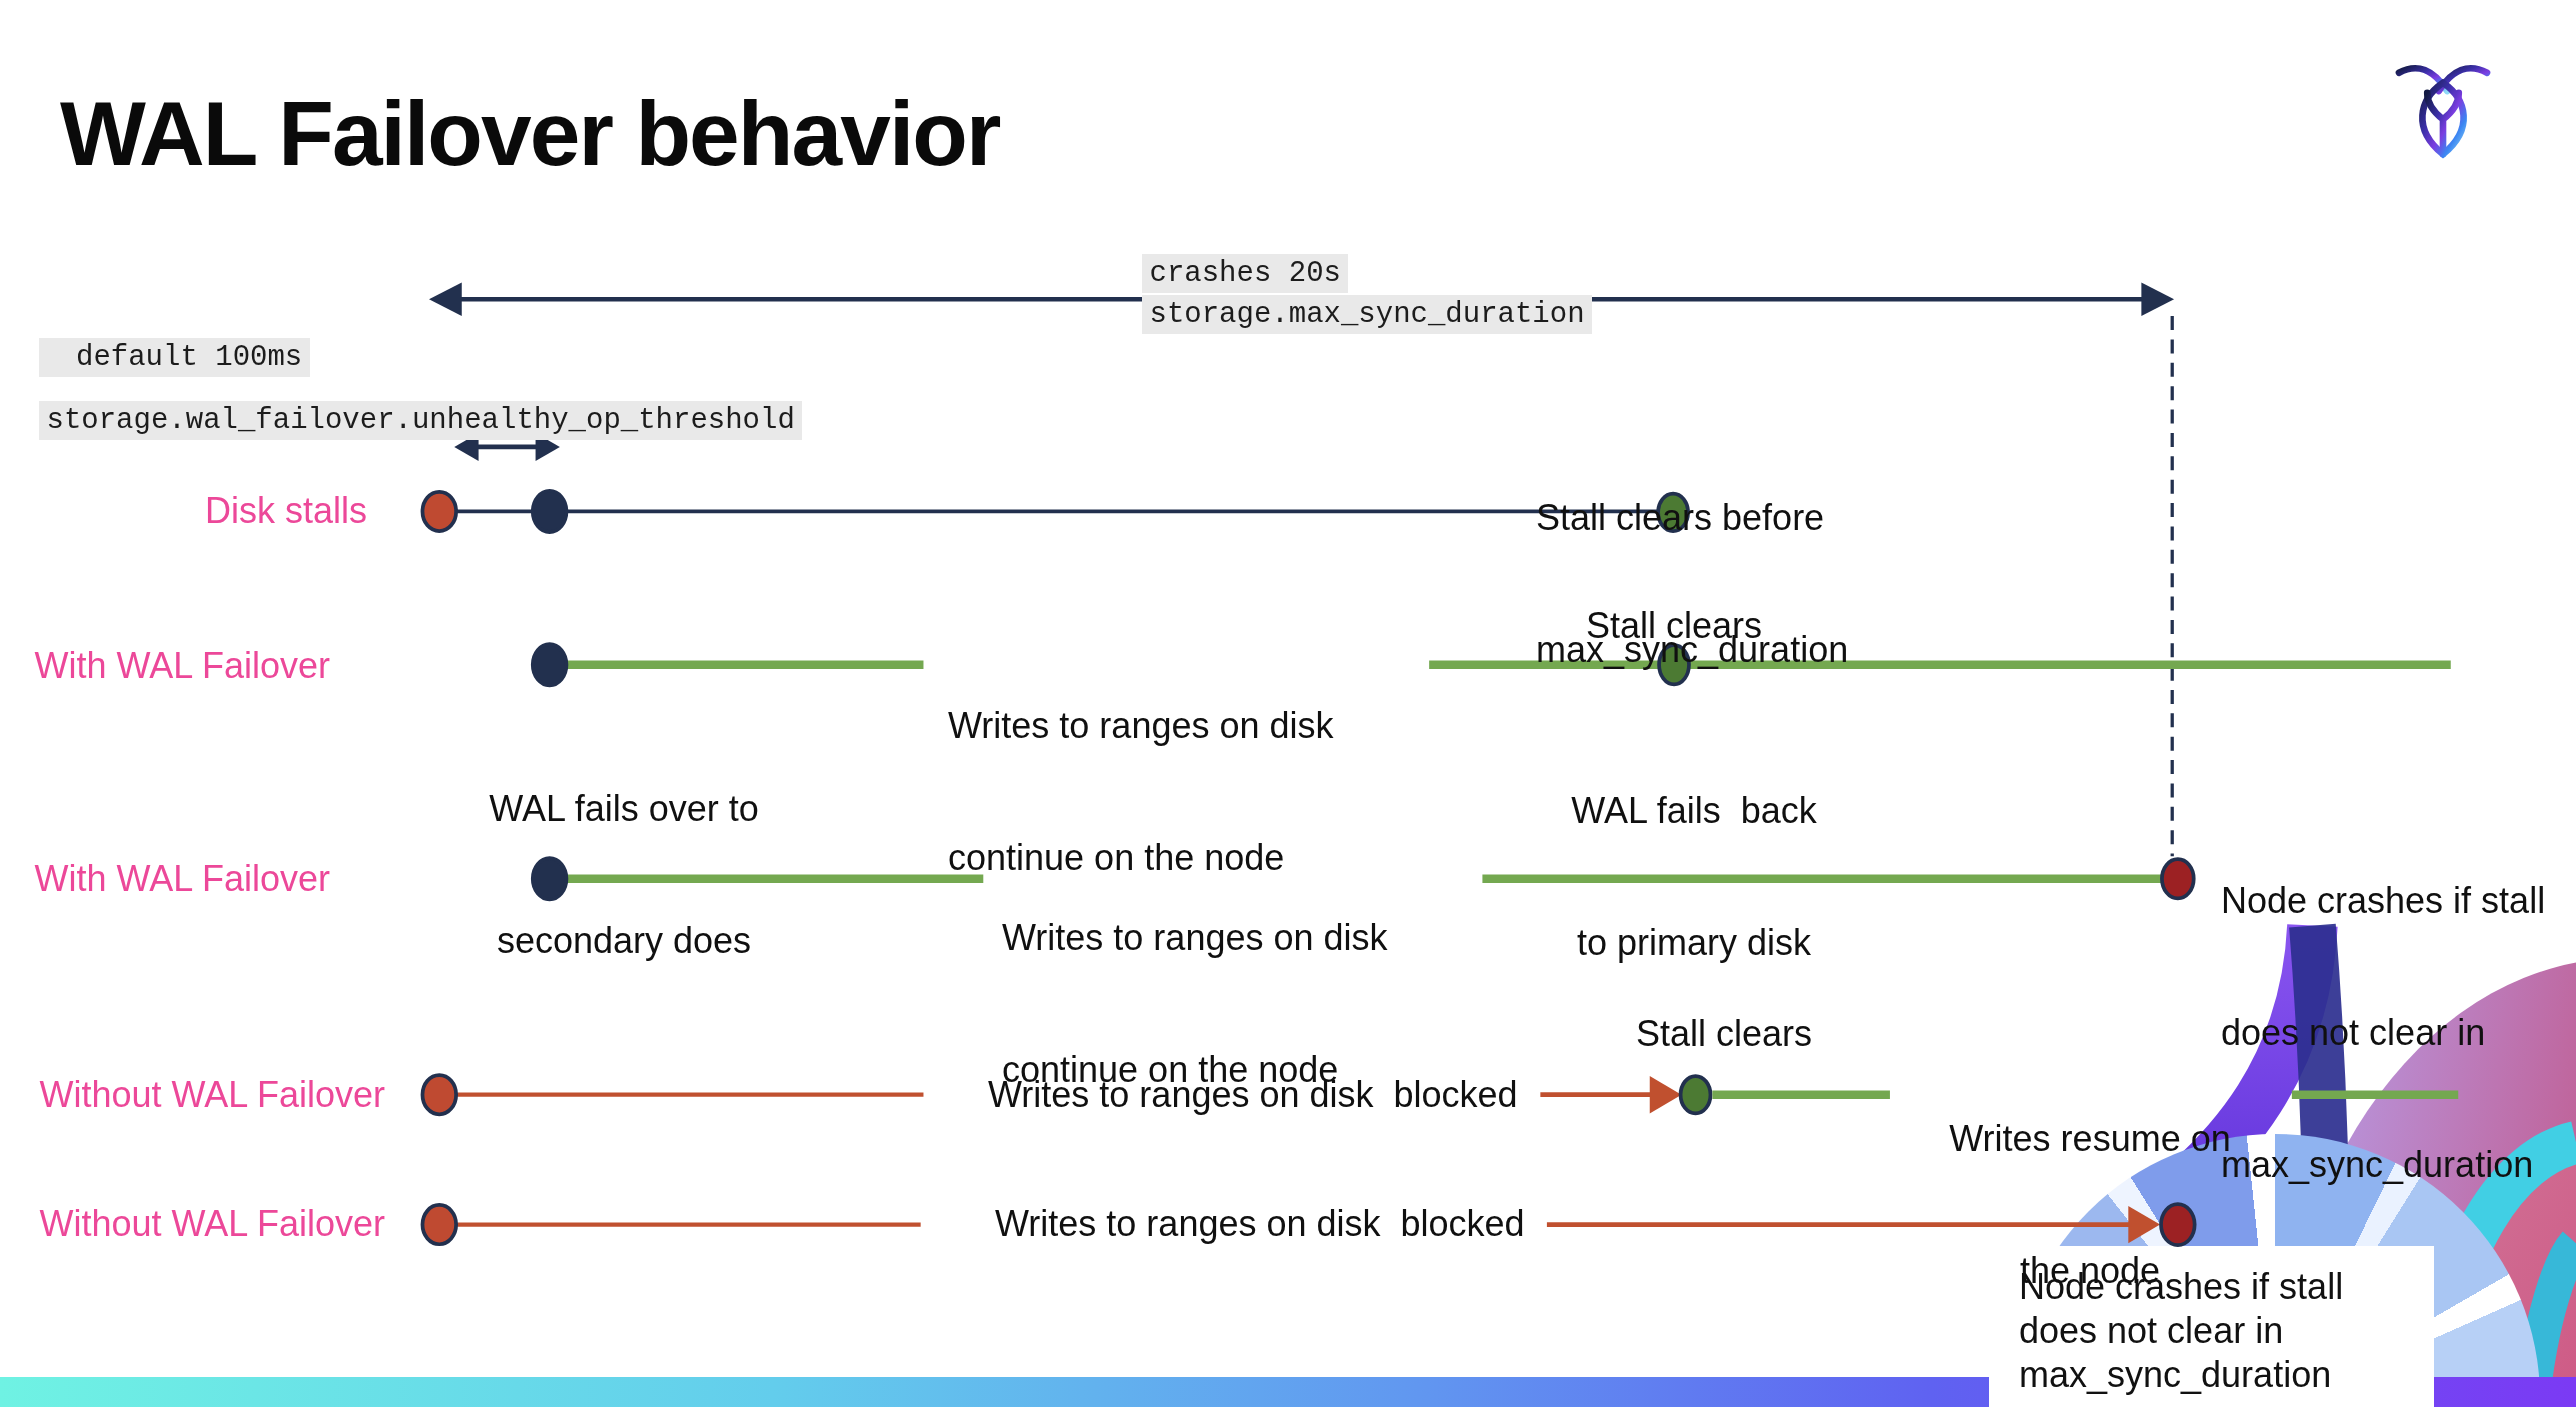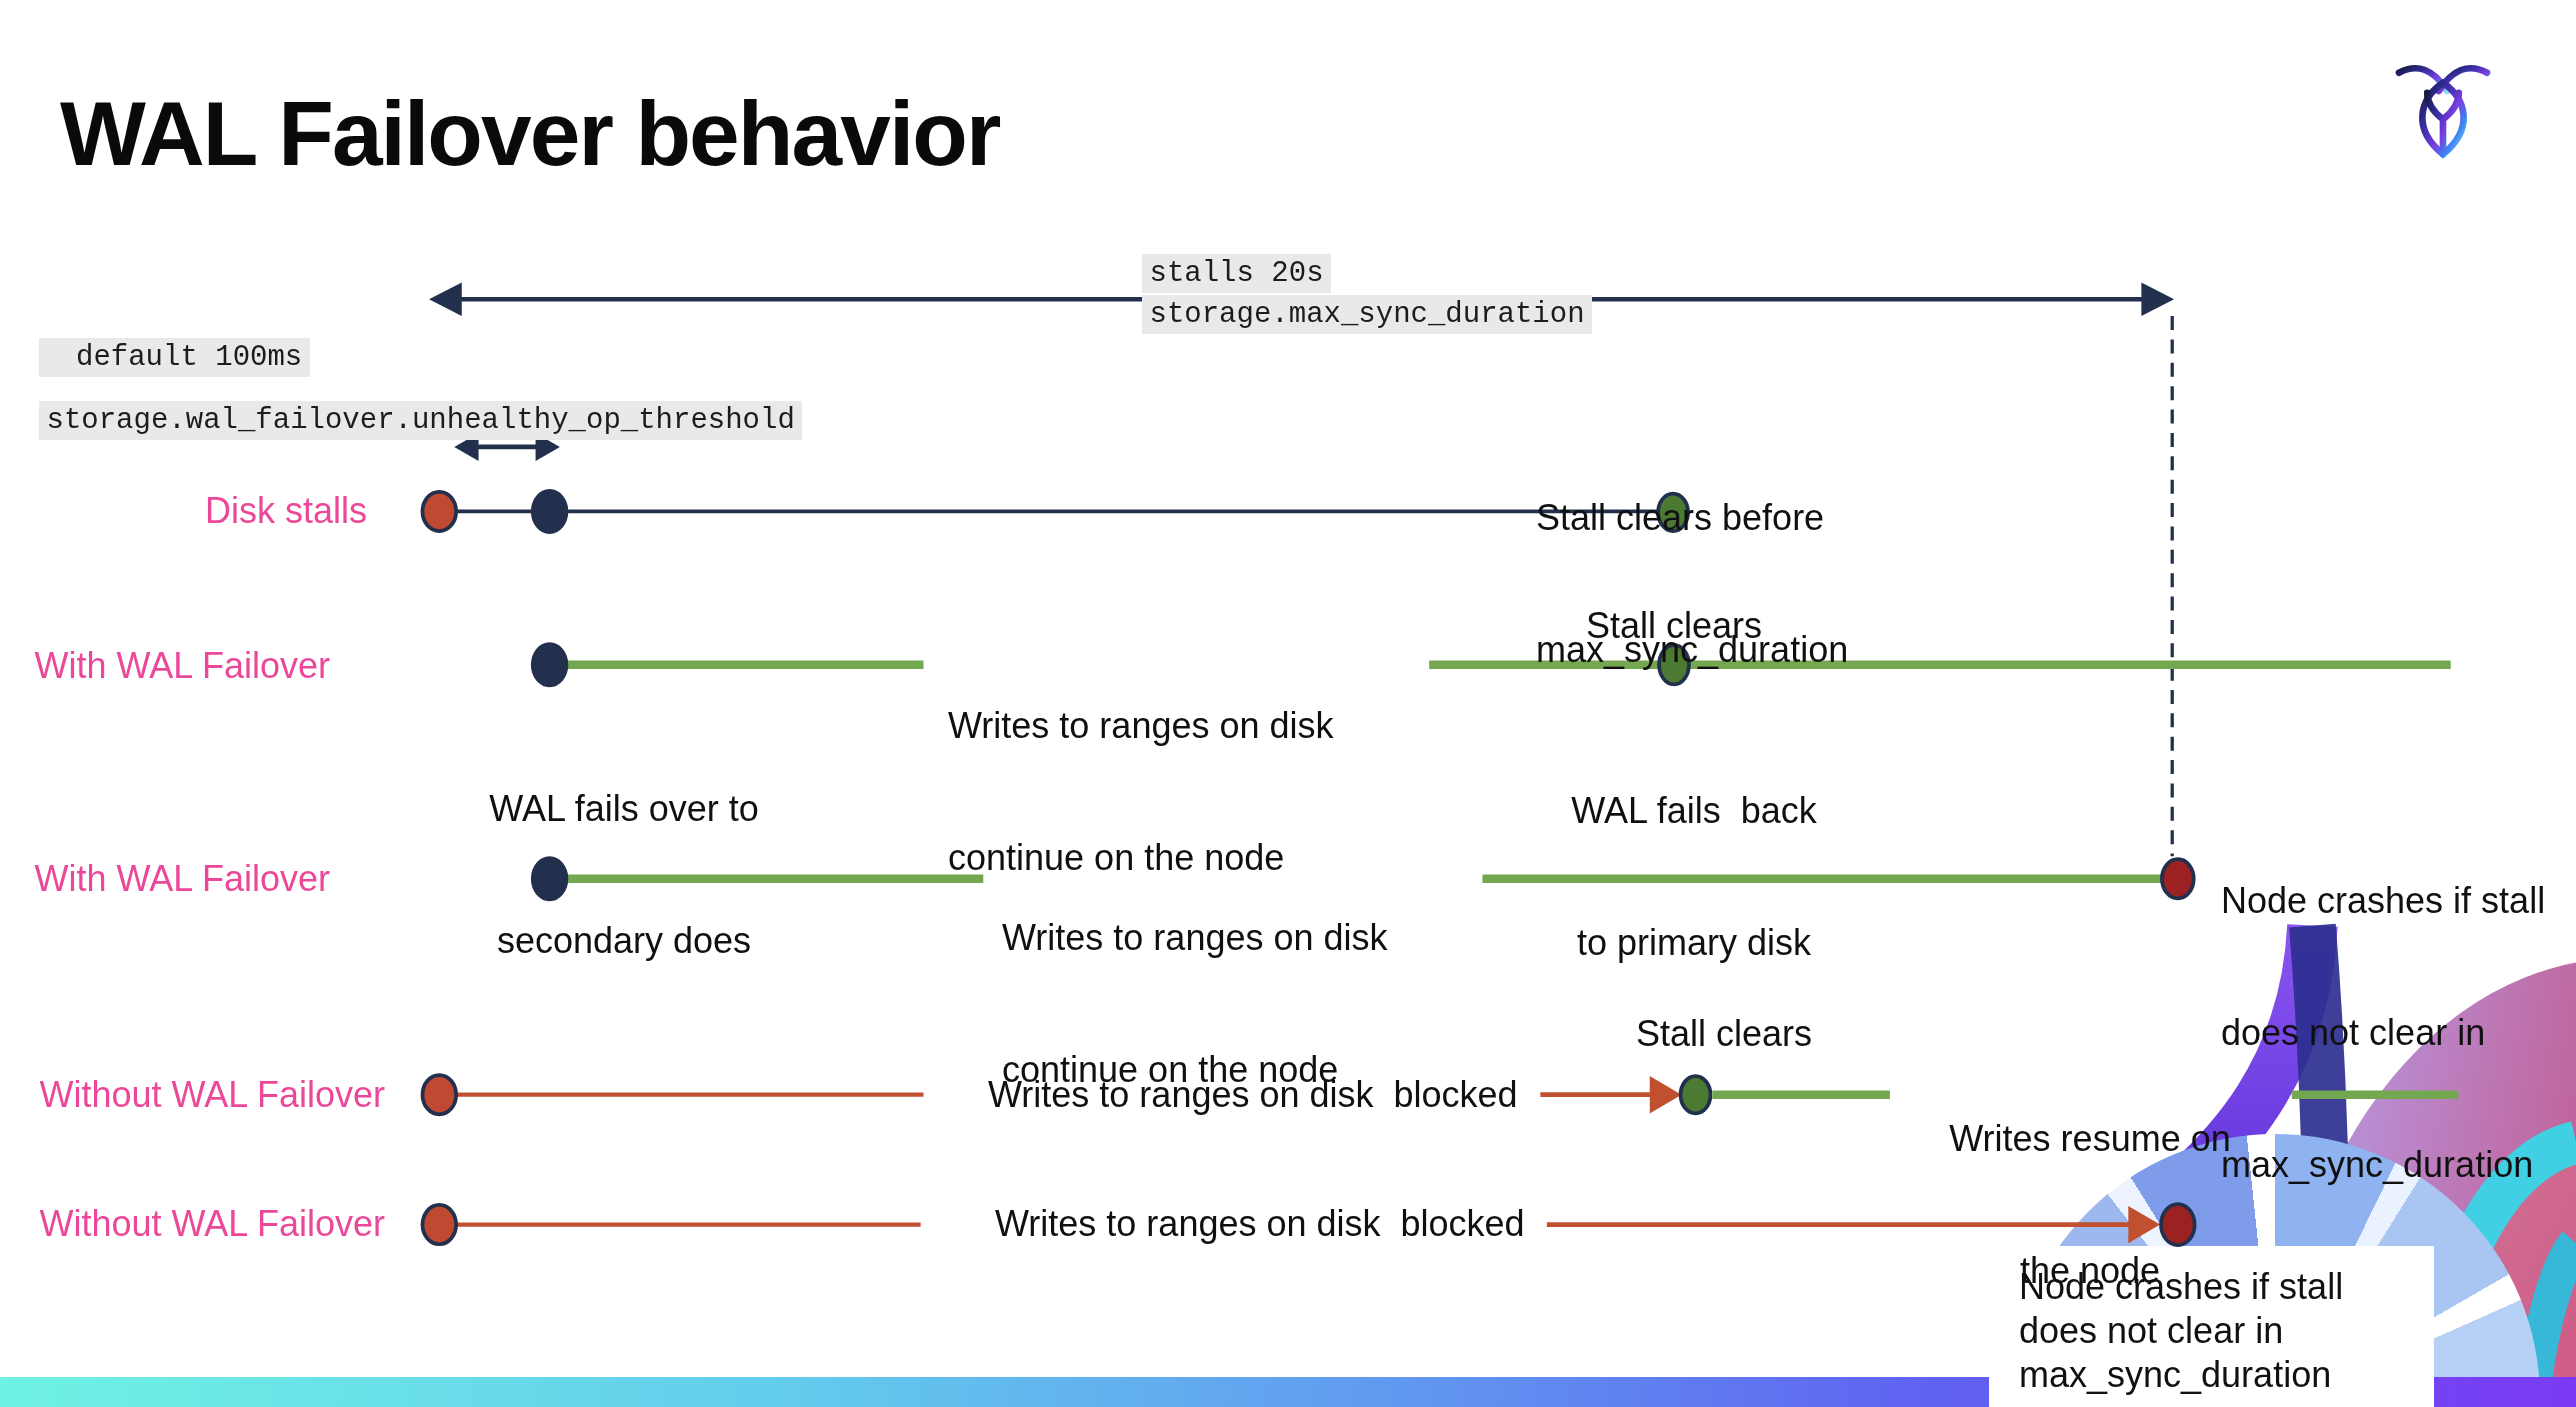--- a/index.html
+++ b/index.html
@@ -152,21 +152,21 @@
       </linearGradient>
     </defs>
     <g fill="none" stroke="url(#lg)" stroke-width="8" stroke-linecap="round">
       <path d="M12,30 C34,18 54,26 70,52"></path>
       <path d="M118,30 C96,18 76,26 60,52"></path>
       <path d="M65,42 C36,62 28,98 65,128 C102,98 94,62 65,42 Z"></path>
       <path d="M65,128 L65,86 M65,86 C52,76 46,64 46,54 M65,86 C78,76 84,64 84,54"></path>
     </g>
   </svg>
 
-  <div class="mono" style="left:1142px;top:254px;">stalls 20s</div>
+  <div class="mono" style="left:1142px;top:254px;">crashes 20s</div>
   <div class="mono" style="left:1142px;top:295px;">storage.max_sync_duration</div>
   <div class="mono" style="left:39px;top:338px;padding-left:37px;">default 100ms</div>
   <div class="mono" style="left:39px;top:379px;margin-top:22px;">storage.wal_failover.unhealthy_op_threshold</div>
 
   <div class="row-label" style="left:0;width:367px;top:511px;">Disk stalls</div>
   <div class="row-label" style="left:0;width:330px;top:666px;">With WAL Failover</div>
   <div class="row-label" style="left:0;width:330px;top:879px;">With WAL Failover</div>
   <div class="row-label" style="left:0;width:385px;top:1095px;">Without WAL Failover</div>
   <div class="row-label" style="left:0;width:385px;top:1224px;">Without WAL Failover</div>
 

